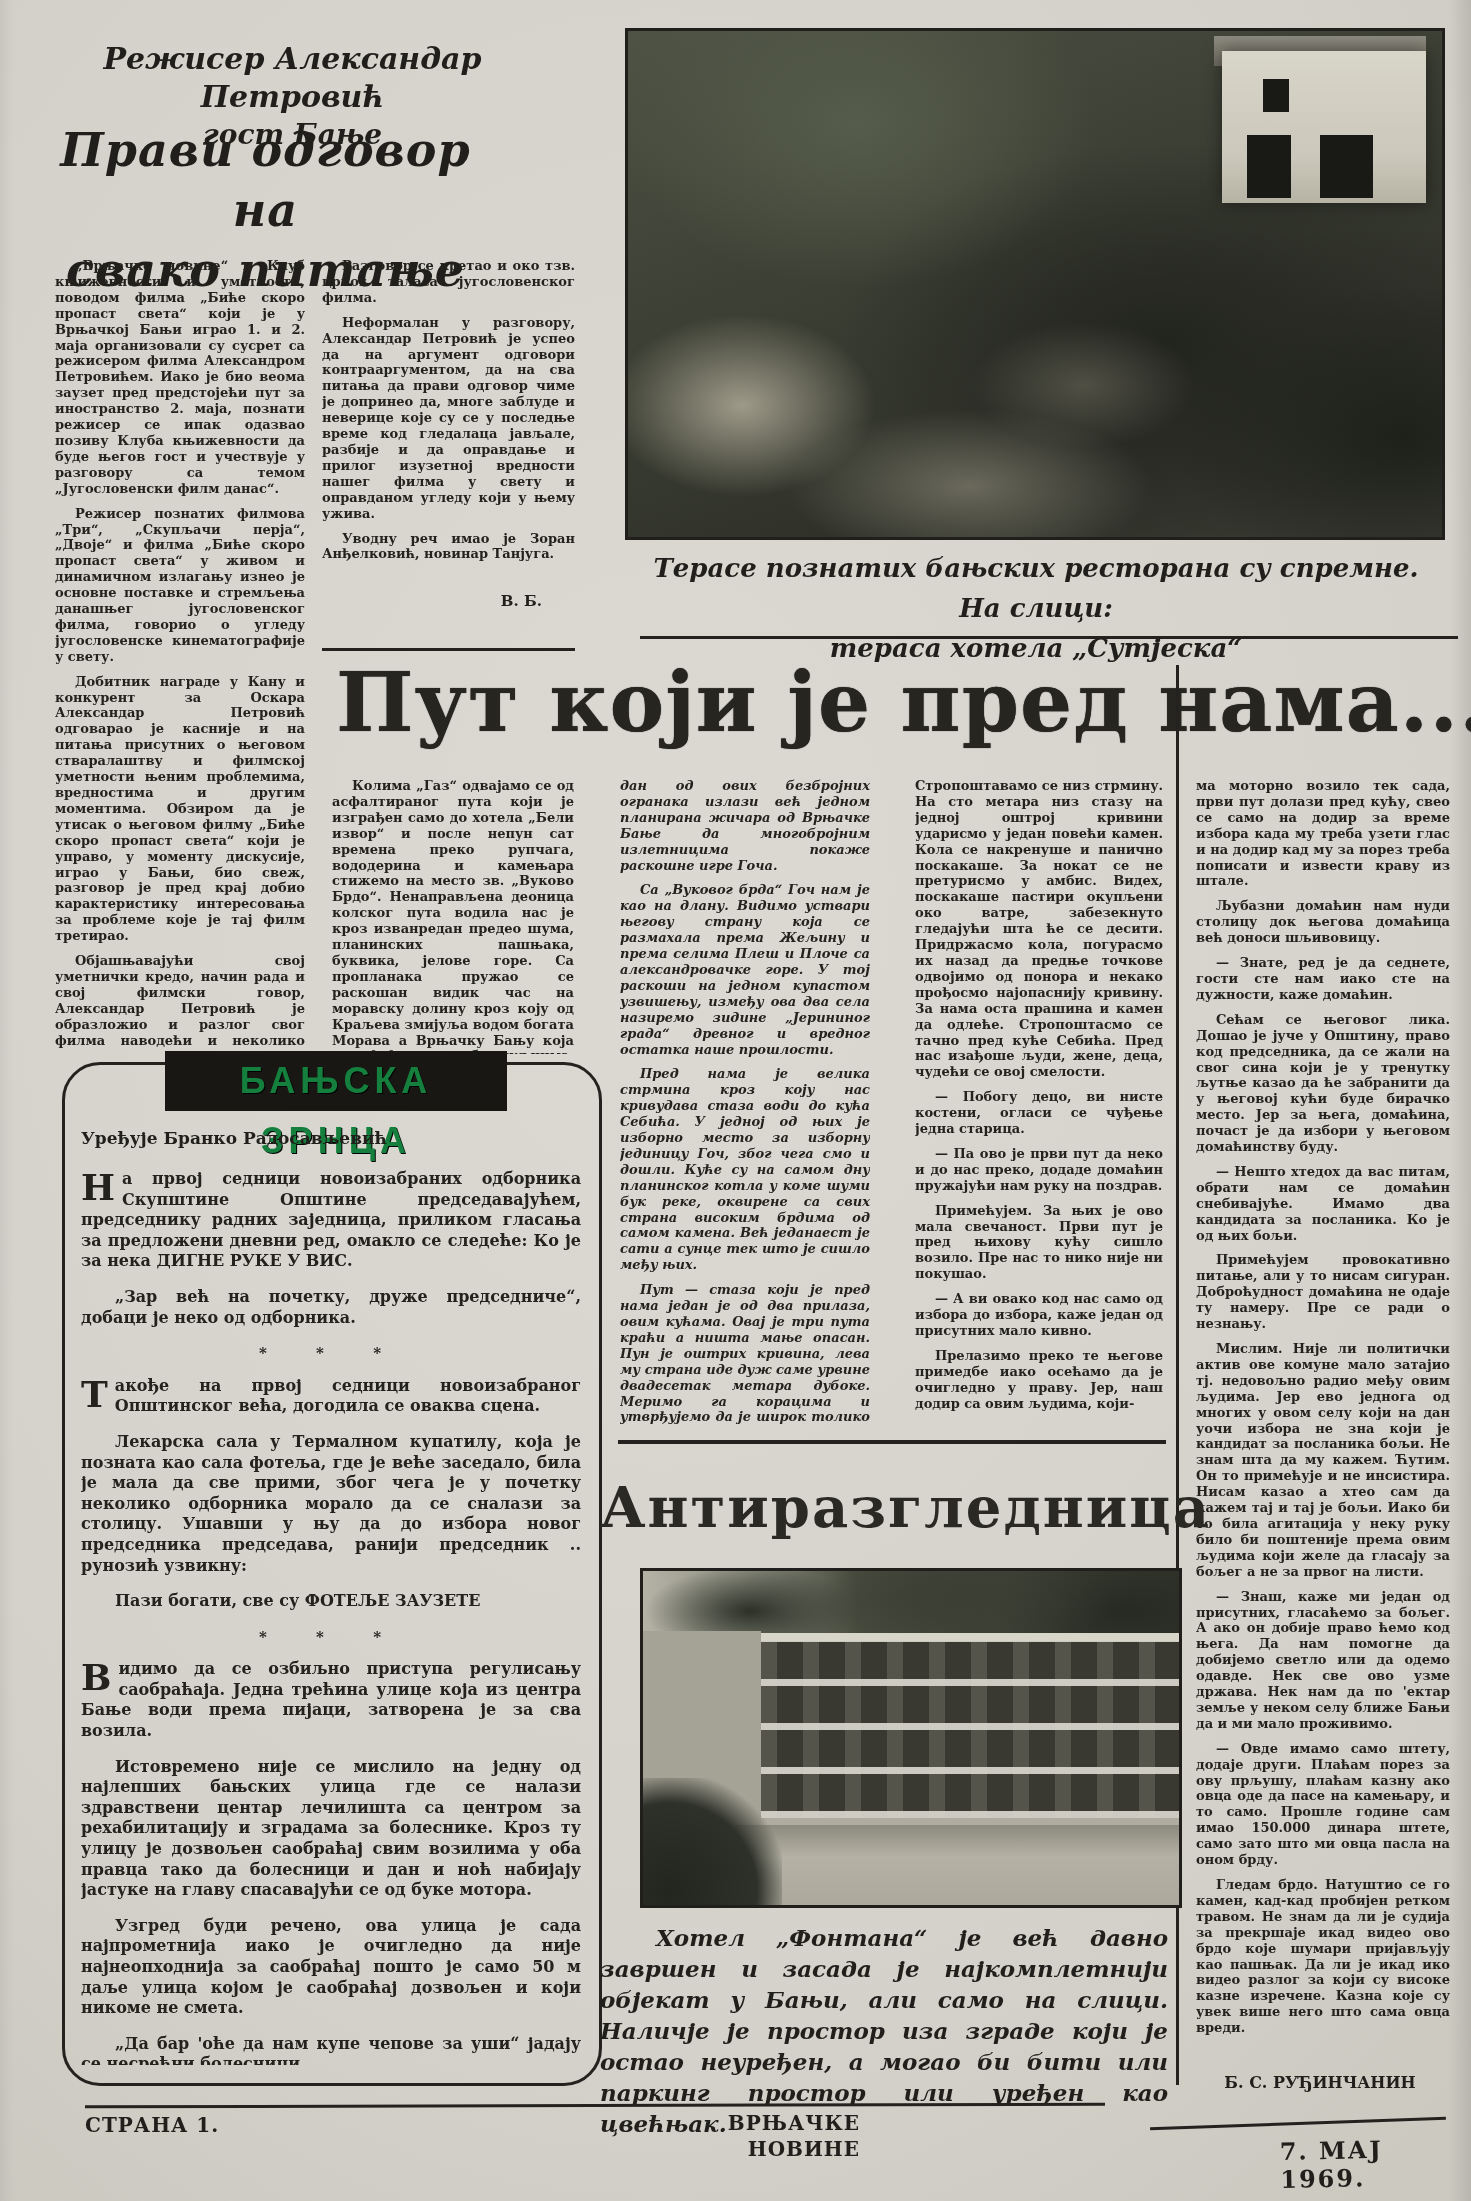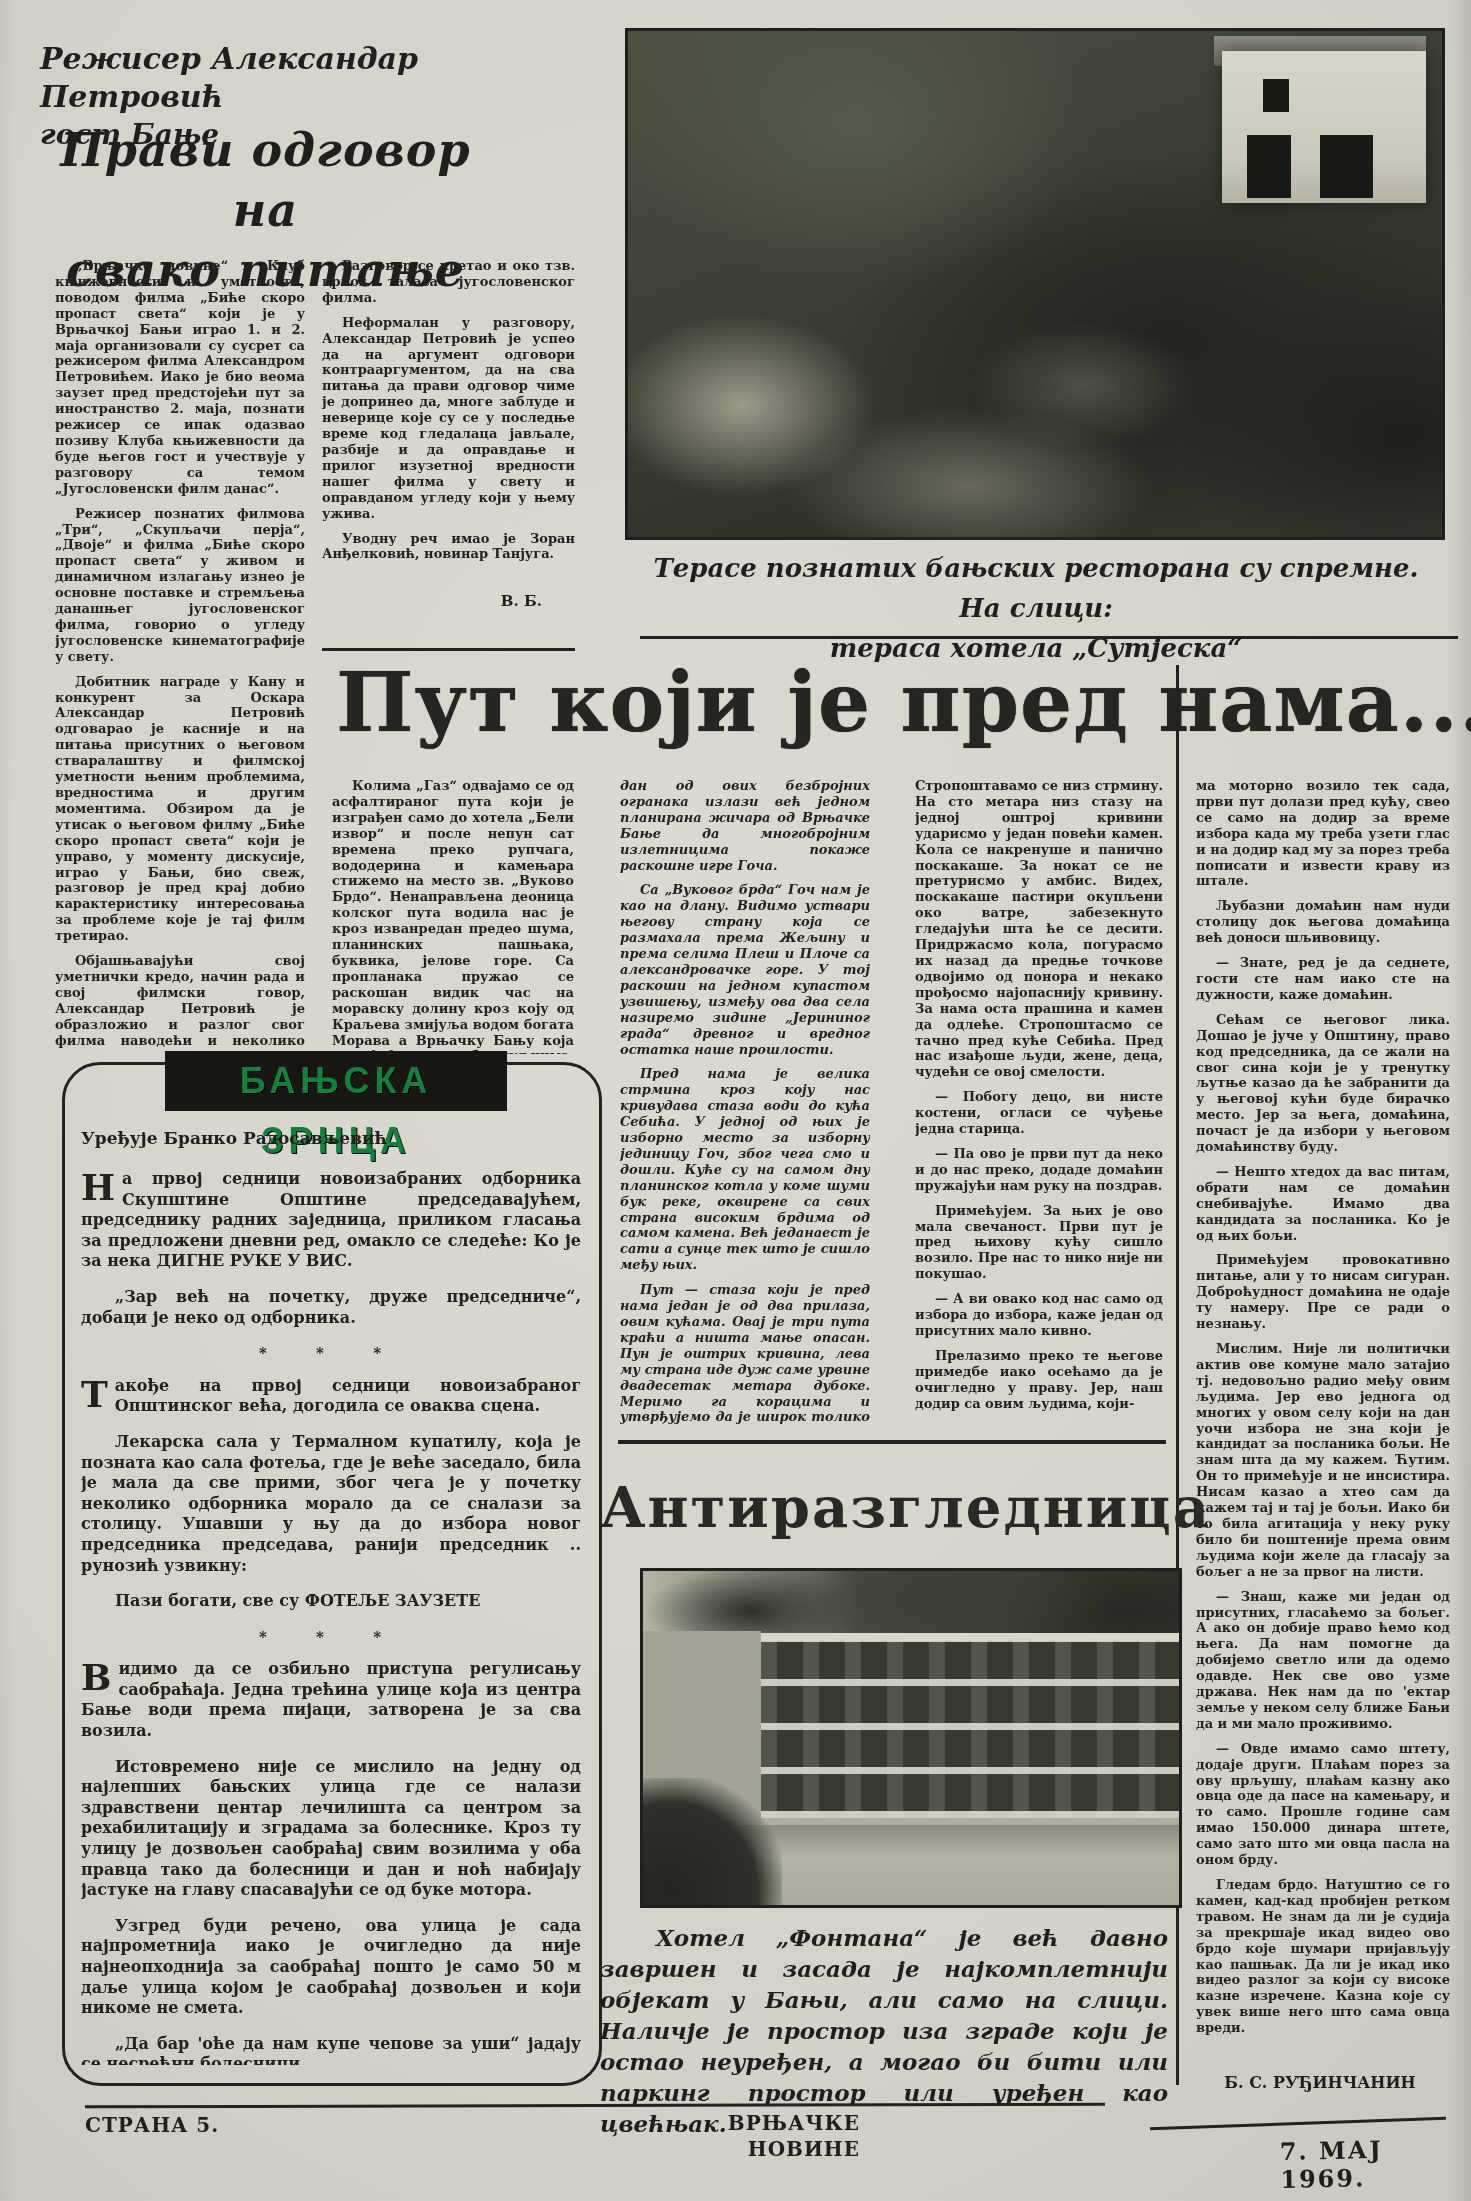--- a/index.html
+++ b/index.html
@@ -9,21 +9,21 @@
       linear-gradient(90deg, rgba(0,0,0,0.05) 0, transparent 14px),
       linear-gradient(270deg, rgba(0,0,0,0.10) 0, transparent 22px),
       radial-gradient(ellipse 1200px 1600px at 45% 40%, #dbd9d2 0%, #d4d2ca 70%, #ccc9c1 100%);
     color:#201f1b;
     font-family:"DejaVu Serif","Liberation Serif",serif;
     overflow:hidden;
   }
   .abs{position:absolute;}
   .rule{background:#23221e;}
   
-  .kicker{font:bold italic 30px/38px "DejaVu Serif","Liberation Serif",serif;}
+  .kicker{font:bold italic 30px/38px "DejaVu Serif","Liberation Serif",serif;text-align:center;}
   .kicker .k2{font-size:28px;}
   .h1{font-weight:bold;font-size:46px;line-height:60px;text-align:center;letter-spacing:1px;font-style:italic;}
   .bigh{font-weight:bold;font-size:82px;line-height:108px;white-space:nowrap;letter-spacing:1px;color:#26251f;text-shadow:0 0 1px #26251f;}
   .antih{font-weight:bold;font-size:56px;letter-spacing:2px;text-align:center;color:#2a2923;}
   
   .body-text{font:bold 13px/15.9px "DejaVu Serif","Liberation Serif",serif;text-align:justify;color:#23221d;overflow:hidden;}
   .body-text p{margin:0 0 9px 0;text-indent:20px;}
   .cont p:first-child{text-indent:0;}
   .sig{font:bold 15px/18px "DejaVu Serif","Liberation Serif",serif;text-align:right;}
   
@@ -180,17 +180,17 @@
     <div class="abs" style="left:22%;top:18.5%;width:78%;height:8px;background:#d8d5c9;"></div>
     <div class="abs f-ground" style="left:0;top:76%;width:100%;height:24%;"></div>
     <div class="abs f-bush" style="left:-4%;top:62%;width:30%;height:42%;"></div>
   </div>
   <div class="abs cap-just" style="left:600px;top:1922px;width:568px;">
     <p>Хотел „Фонтана“ је већ давно завршен и засада је најкомплетнији објекат у Бањи, али само на слици. Наличје је простор иза зграде који је остао неуређен, а могао би бити или паркинг простор или уређен као цвећњак.</p>
   </div>
 
   <div class="abs rule" style="left:85px;top:2104px;width:1020px;height:3px;transform:rotate(-0.15deg);"></div>
   <div class="abs rule" style="left:1150px;top:2122px;width:296px;height:3px;transform:rotate(-2deg);"></div>
-  <div class="abs foot" style="left:85px;top:2112px;">СТРАНА 5.</div>
+  <div class="abs foot" style="left:85px;top:2112px;">СТРАНА 1.</div>
   <div class="abs foot" style="left:620px;top:2110px;width:240px;text-align:right;">ВРЊАЧКЕ НОВИНЕ</div>
   <div class="abs foot-date" style="left:1280px;top:2136px;">7. МАЈ 1969.</div>
 
 </div>
 
 </body></html>

